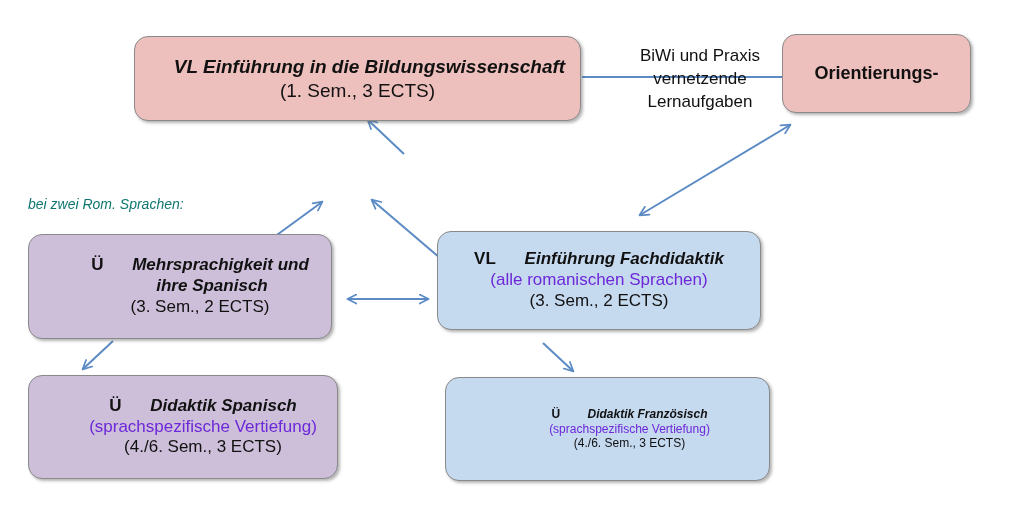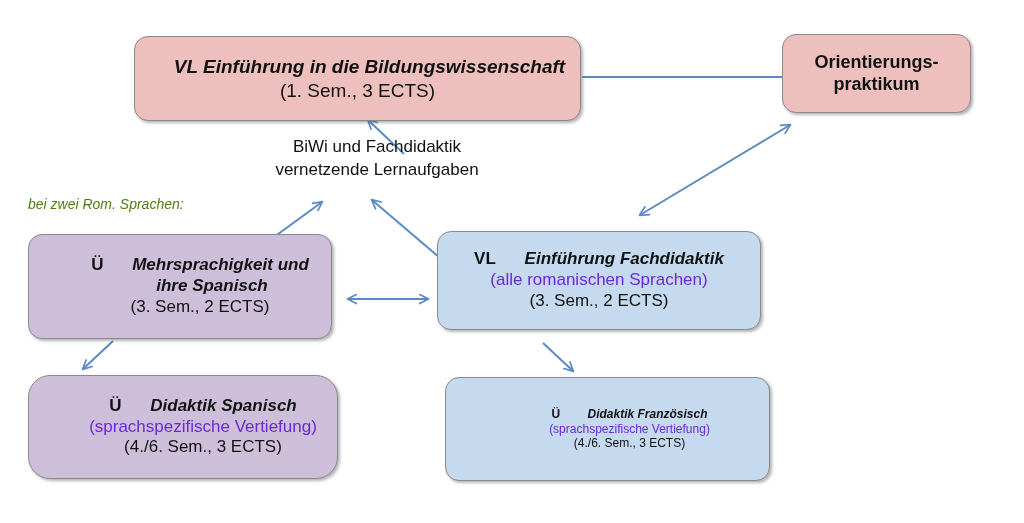--- a/index.html
+++ b/index.html
@@ -60,30 +60,30 @@
     font-size: 17px;
     line-height: 1.35;
     font-weight: normal;
     white-space: pre-line;
   }
   .note-label {
     position: absolute;
     font-style: italic;
     font-weight: normal;
     font-size: 14px;
-    color: #4d7c0f;
+    color: #0f766e;
     white-space: nowrap;
   }
 
   
   #n-vl-biwi      { left:134px; top:36px;  width:447px; height:85px;  font-size:19px; }
   #n-orient       { left:782px; top:34px;  width:189px; height:79px;  font-size:18px; }
   #n-mehrsprach   { left:28px;  top:234px; width:304px; height:105px; font-size:17px; }
   #n-vl-fd        { left:437px; top:231px; width:324px; height:99px; font-size:17px; }
-  #n-did-span     { left:28px;  top:375px; width:310px; height:104px; font-size:17px;border-radius:22px; }
+  #n-did-span     { left:28px;  top:375px; width:310px; height:104px; font-size:17px; }
   #n-did-franz    { left:445px; top:377px; width:325px; height:104px; font-size:12px;padding-left:44px; }
 
   
   #lbl-biwi-praxis{ left:600px; top:45px;  width:200px; }
   #lbl-biwi-fd    { left:222px; top:136px; width:310px; }
   #note-zwei      { left:28px;  top:196px; }
 </style>
 </head>
 <body>
 
@@ -119,21 +119,20 @@
     </g>
   </svg>
 
   <div class="node pink" id="n-vl-biwi">
     <span class="ln t-bolditalic">VL Einführung in die Bildungswissenschaft</span>
     <span class="ln t-plain">(1.   Sem., 3 ECTS)</span>
   </div>
 
   <div class="node pink" id="n-orient">
     <span class="ln t-bold">Orientierungs-</span>
-    <span class="ln t-bold">praktikum</span>
   </div>
 
   <div class="node purple" id="n-mehrsprach">
     <span class="ln"><span class="t-bold">Ü</span> <span class="t-bolditalic">Mehrsprachigkeit und</span></span>
     <span class="ln t-bolditalic">ihre Spanisch</span>
     <span class="ln t-plain">(3. Sem., 2 ECTS)</span>
   </div>
 
   <div class="node blue" id="n-vl-fd">
     <span class="ln"><span class="t-bold">VL</span> <span class="t-bolditalic">Einführung Fachdidaktik</span></span>
@@ -146,19 +145,20 @@
     <span class="ln t-gray">(sprachspezifische Vertiefung)</span>
     <span class="ln t-plain">(4./6. Sem., 3 ECTS)</span>
   </div>
 
   <div class="node blue" id="n-did-franz">
     <span class="ln"><span class="t-bold">Ü</span> <span class="t-bolditalic">Didaktik Französisch</span></span>
     <span class="ln t-gray">(sprachspezifische Vertiefung)</span>
     <span class="ln t-plain">(4./6. Sem., 3 ECTS)</span>
   </div>
 
+  <div class="edge-label" id="lbl-biwi-praxis">BiWi und Praxis
+vernetzende
+Lernaufgaben</div>
 
-  <div class="edge-label" id="lbl-biwi-fd">BiWi und Fachdidaktik
-vernetzende Lernaufgaben</div>
 
   <div class="note-label" id="note-zwei">bei zwei Rom. Sprachen:</div>
 
 </div>
 
 </body></html>

